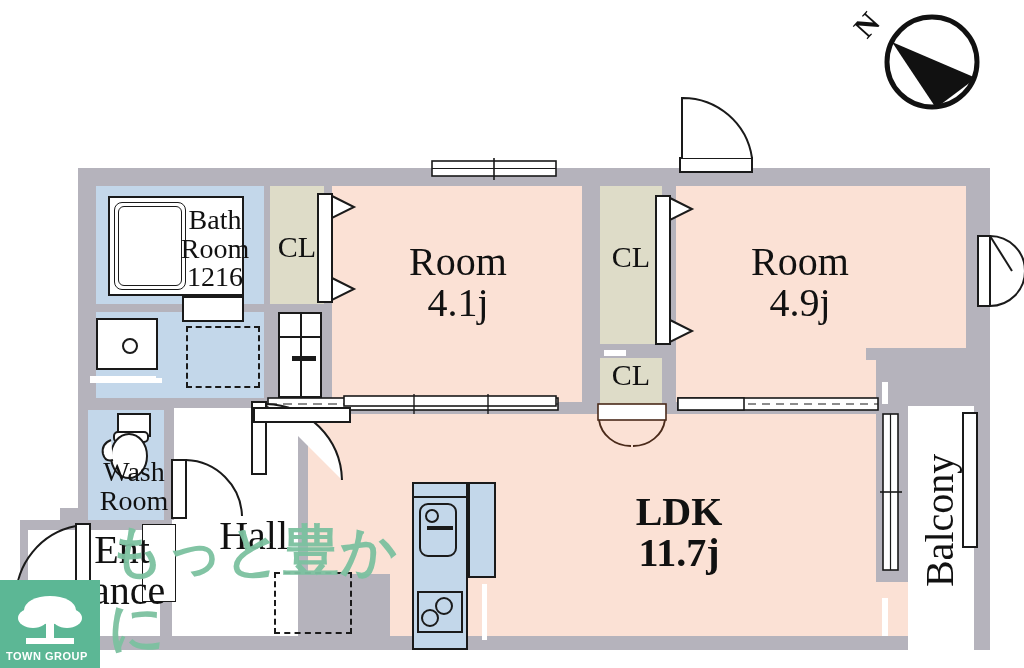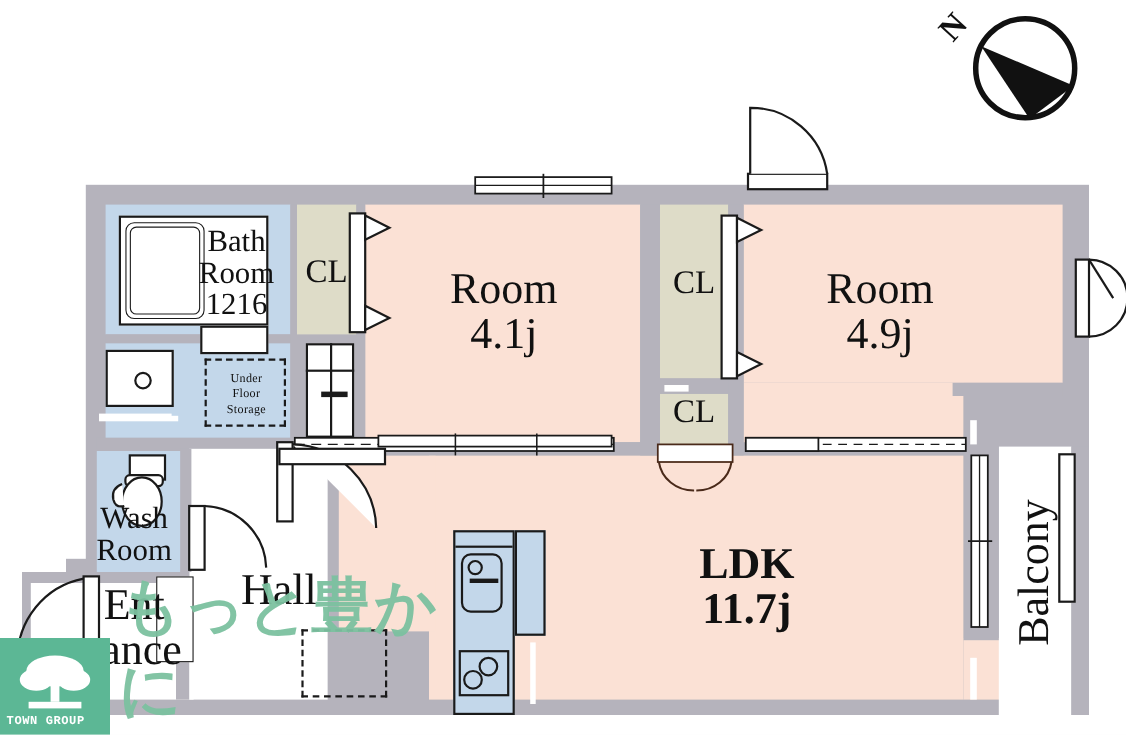--- a/index.html
+++ b/index.html
@@ -34,21 +34,21 @@
   svg{position:absolute;overflow:visible;}
 
   
   #wm{position:absolute;left:0;bottom:0;width:420px;height:108px;pointer-events:none;}
   .wm-jp{position:absolute;left:130px;bottom:58px;font-size:17px;color:#9fb9ad;
          font-family:"DejaVu Sans", sans-serif;letter-spacing:2px;opacity:.95;}
   .wm-kana{position:absolute;left:108px;bottom:2px;font-size:56px;color:#7cc1a0;
            font-family:"DejaVu Sans", sans-serif;font-weight:bold;letter-spacing:1px;opacity:.95;}
   #logo-block{position:absolute;left:0;bottom:0;width:100px;height:88px;background:#5cb795;}
   .logo-txt{position:absolute;left:6px;bottom:6px;color:#fff;font-size:11px;
-            font-family:Liberation Mono, monospace;font-weight:bold;letter-spacing:.5px;}
+            font-family:Liberation Sans, sans-serif;font-weight:bold;letter-spacing:.5px;}
 
   
   #compass{position:absolute;left:884px;top:14px;width:96px;height:96px;}
   .n-letter{position:absolute;left:856px;top:8px;font-size:30px;color:#111;
             font-family:"Liberation Serif", serif;font-weight:bold;
             transform:rotate(-48deg);}
 
   .vert{transform:rotate(-90deg);transform-origin:center center;}
 </style>
 </head>
@@ -228,39 +228,36 @@
   </svg>
 
   <div class="boxthin" style="left:142px;top:524px;width:34px;height:78px;"></div>
 
   <div class="abs" style="left:274px;top:572px;width:78px;height:62px;border:2px dashed #1a1a1a;"></div>
 
   <div class="lbl lbl-sm" style="left:160px;top:206px;width:110px;">Bath
 Room
 1216</div>
   <div class="lbl lbl-cl" style="left:268px;top:232px;width:58px;">CL</div>
-  <div class="lbl lbl-tiny" style="left:188px;top:338px;width:72px;">Under
-Floor
-Storage</div>
 
   <div class="lbl lbl-big" style="left:370px;top:242px;width:176px;">Room
 4.1j</div>
 
   <div class="lbl lbl-cl" style="left:600px;top:242px;width:62px;">CL</div>
   <div class="lbl lbl-cl" style="left:600px;top:360px;width:62px;">CL</div>
 
   <div class="lbl lbl-big" style="left:712px;top:242px;width:176px;">Room
 4.9j</div>
 
   <div class="lbl lbl-big" style="left:580px;top:492px;width:198px;font-weight:bold;">LDK
 11.7j</div>
 
   <div class="lbl lbl-big vert" style="left:840px;top:500px;width:200px;">Balcony</div>
 
-  <div class="lbl lbl-sm" style="left:80px;top:458px;width:84px;">Wash
+  <div class="lbl lbl-sm" style="left:92px;top:458px;width:84px;">Wash
 Room</div>
   <div class="lbl lbl-mid" style="left:178px;top:516px;width:110px;text-align:right;">Hall</div>
   <div class="lbl lbl-mid" style="left:62px;top:530px;width:120px;">Ent
 rance</div>
 
   <div id="compass">
     <svg style="left:0;top:0;width:96px;height:96px;">
       <circle cx="48" cy="48" r="45" fill="#fff" stroke="#111" stroke-width="5"></circle>
       <path d="M8 28 L92 64 L52 94 Z" fill="#111"></path>
     </svg>

